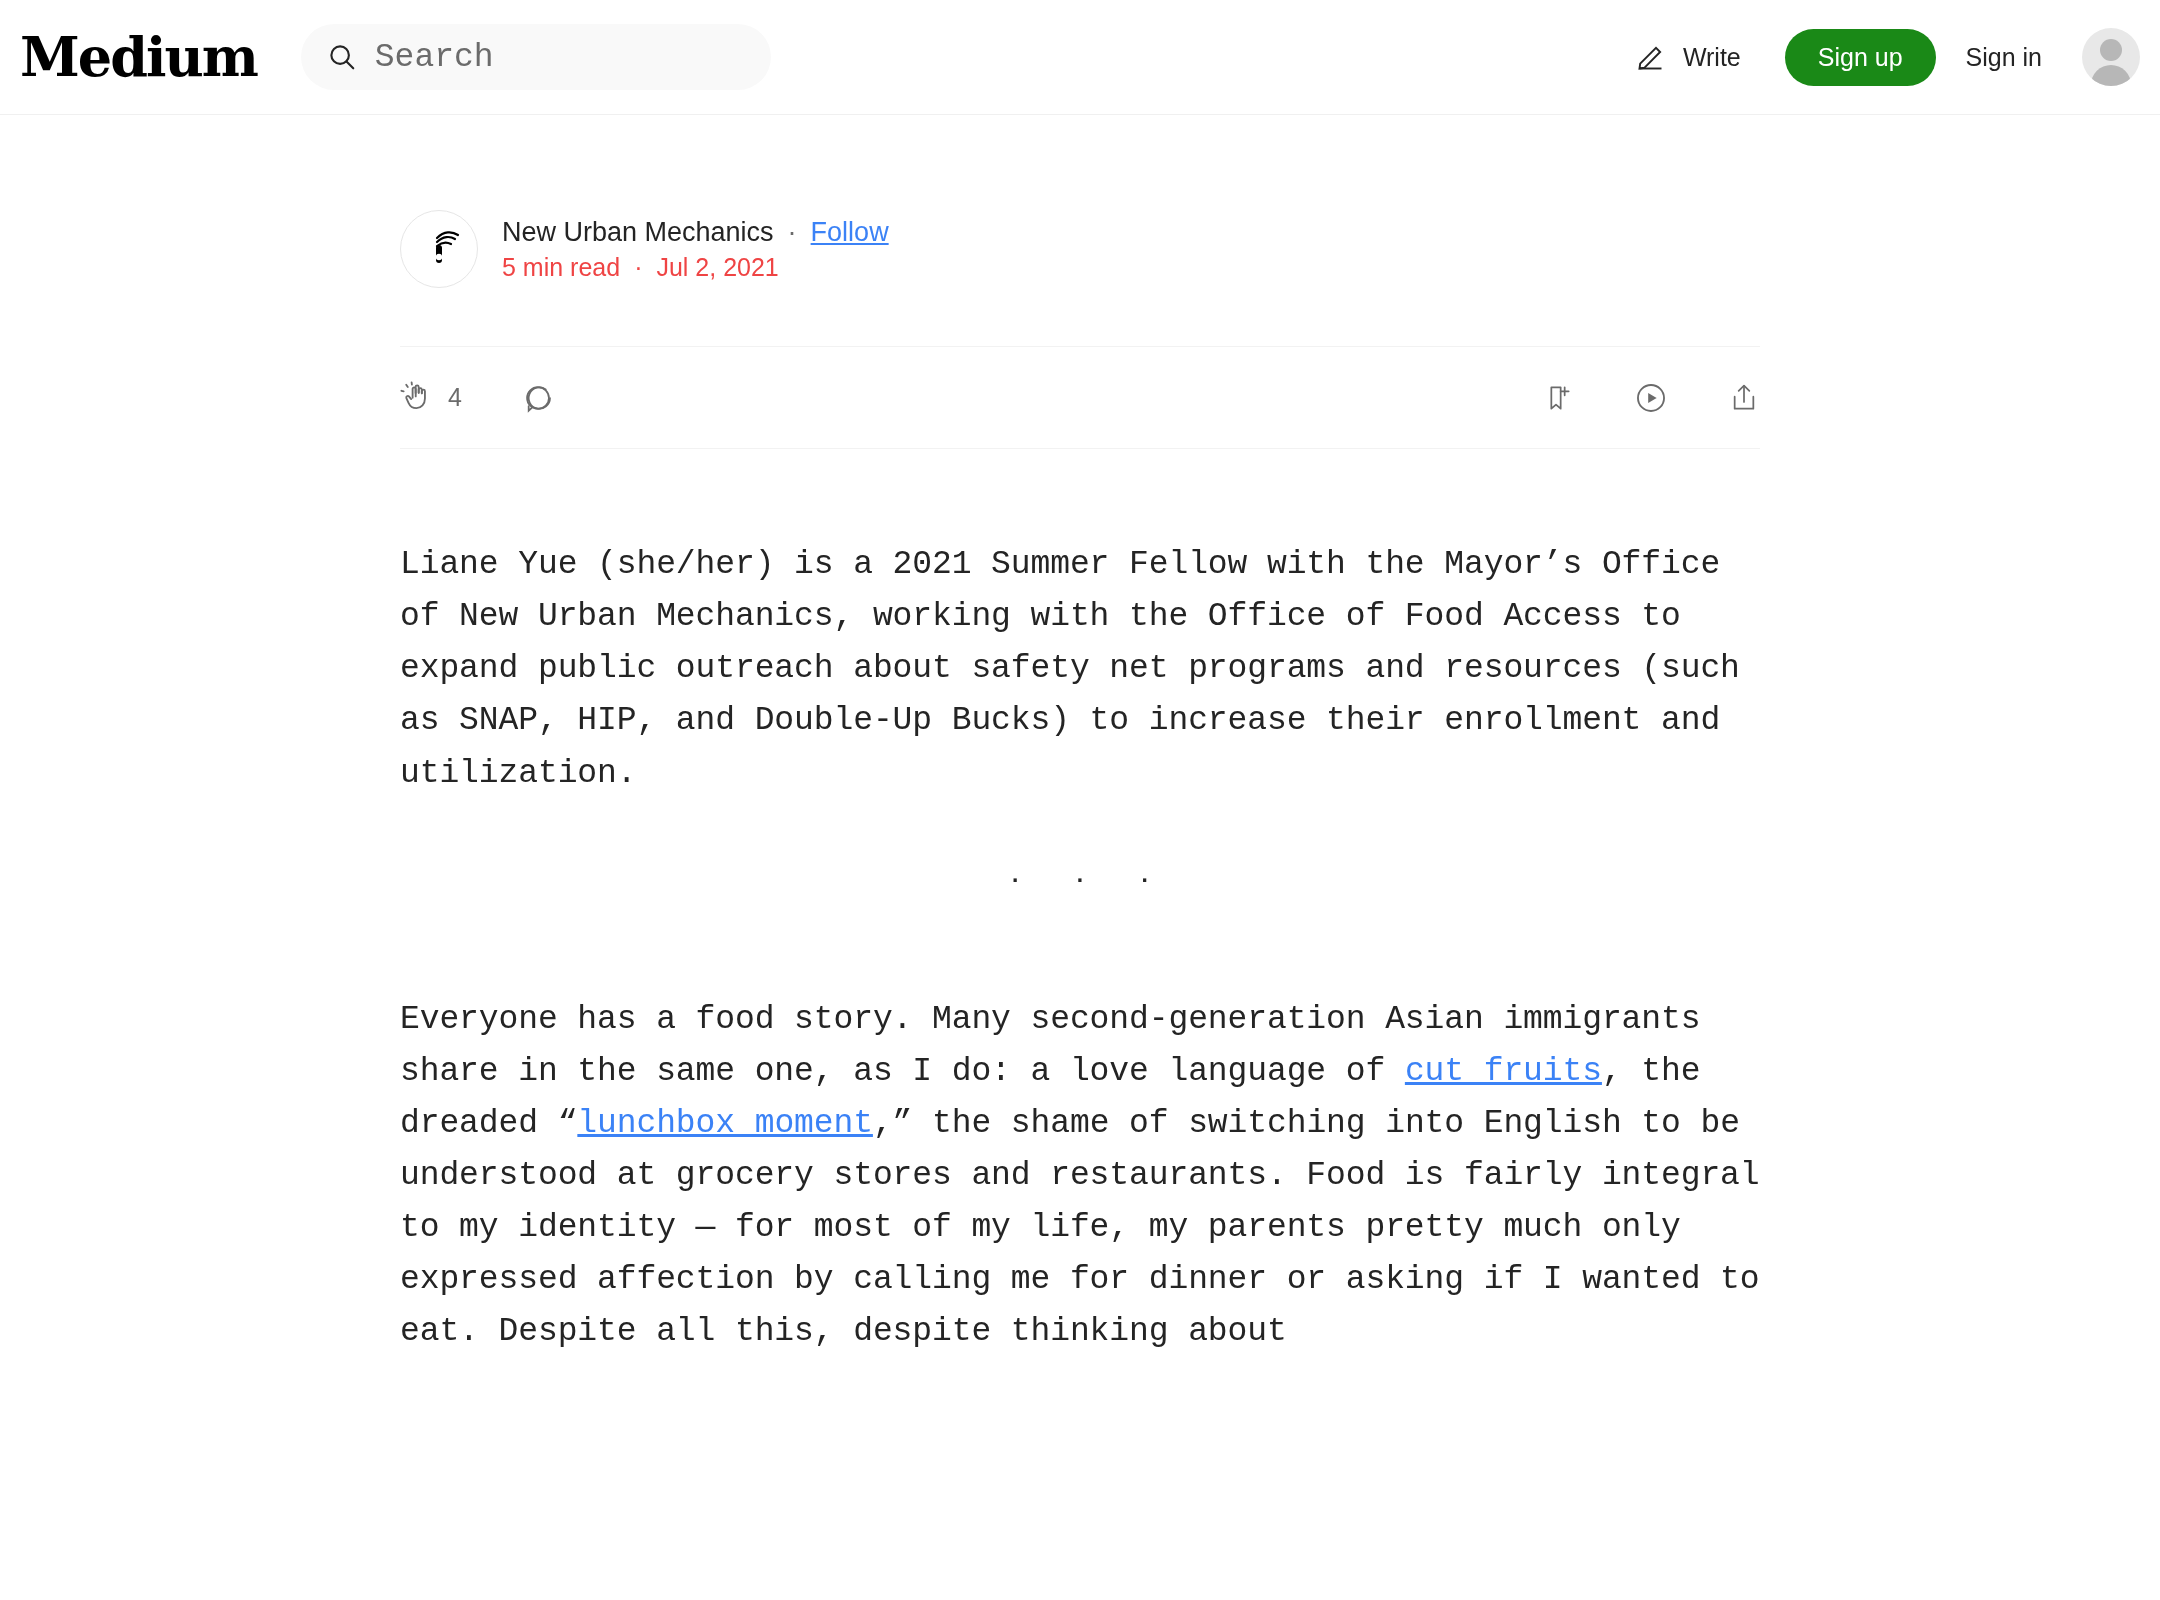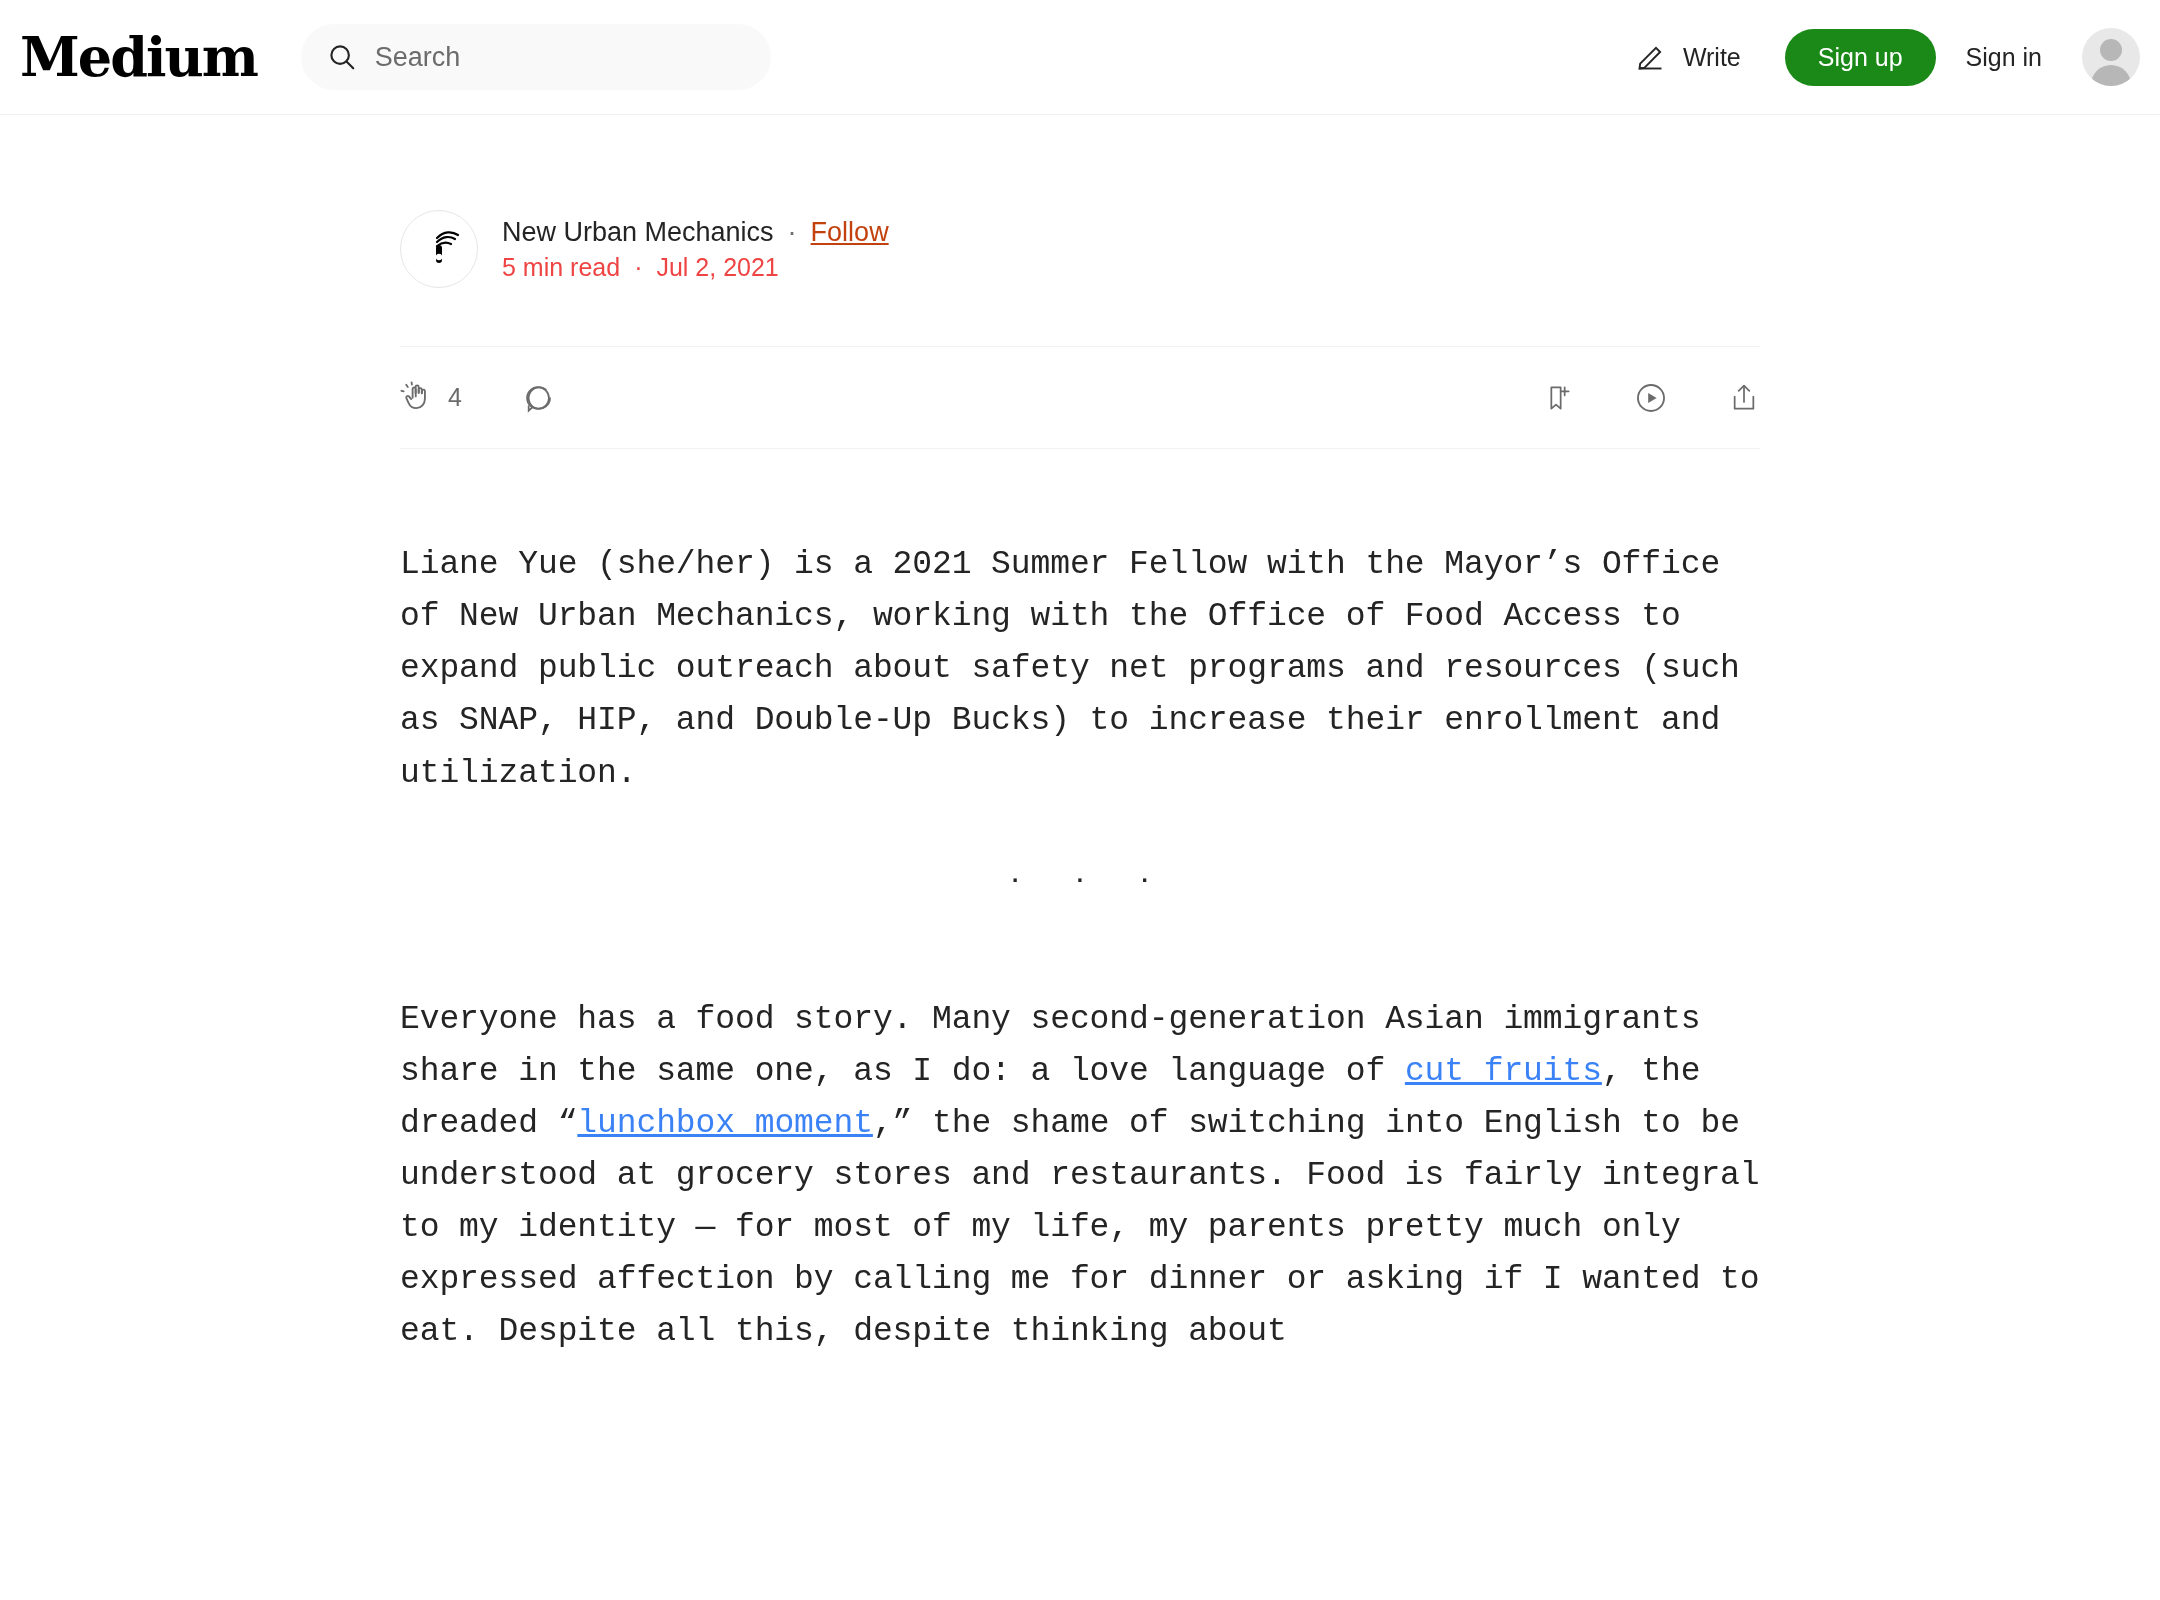--- a/index.html
+++ b/index.html
@@ -43,22 +43,22 @@
   }
   .search-box .mag {
     width: 30px; height: 30px;
     flex: 0 0 30px;
     display:block;
   }
   .search-input {
     border: none;
     outline: none;
     background: transparent;
-    font-family: Liberation Sans, sans-serif;
-    font-size: 27px;
+    font-family: Liberation Mono, monospace;
+    font-size: 33px;
     color: #6b6b6b;
     width: 100%;
     padding: 0;
   }
   .search-input::placeholder { color: #6b6b6b; }
 
   .header-right {
     margin-left: auto;
     display: flex;
     align-items: center;
@@ -148,21 +148,21 @@
     flex: 0 0 78px;
     background: #fff;
   }
   .byline-lines { display: flex; flex-direction: column; gap: 5px; }
   .byline-row1 {
     display: flex; gap: 14px;
     font-size: 27px; color: #242424;
   }
   .byline-row1 .dot { color: #6b6b6b; }
   .follow-link {
-    color: #c2410c;
+    color: #3b82f6;
     text-decoration: underline;
     cursor: pointer;
   }
   .byline-row2 {
     display: flex; align-items: center; gap: 14px;
     font-size: 25px; color: #ef4444;
   }
 
   .action-bar {
     border-top: 1px solid #f2f2f2;

